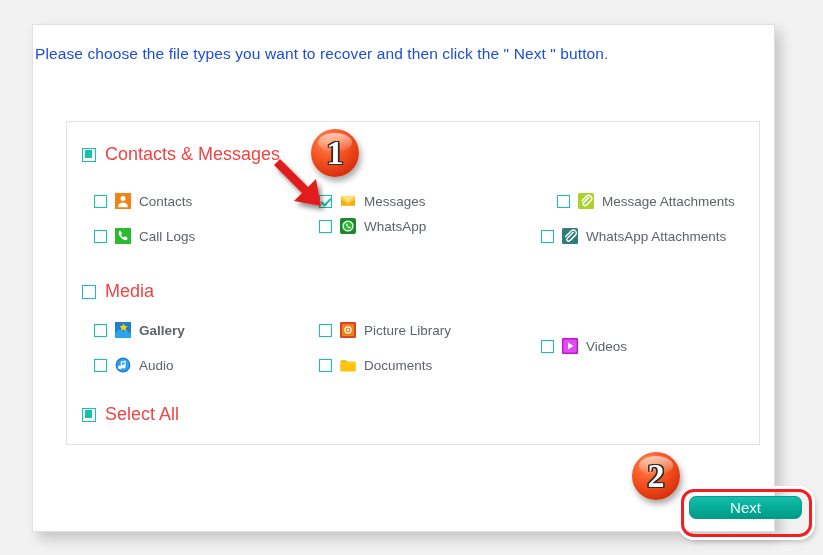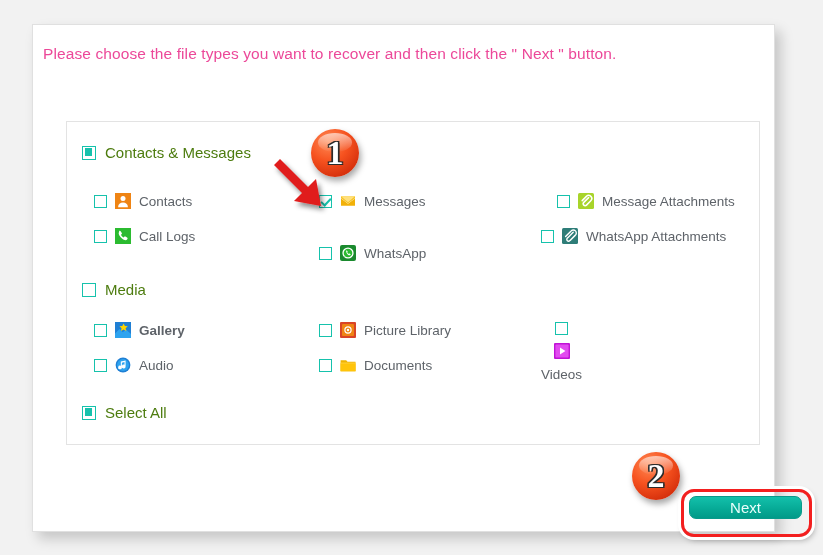--- a/index.html
+++ b/index.html
@@ -24,24 +24,24 @@
     height: 508px;
     background: #ffffff;
     border: 1px solid #e0e0e0;
     box-shadow: 6px 7px 12px rgba(0,0,0,0.18);
     box-sizing: border-box;
   }
 
   
   #instruction {
     position: absolute;
-    left: 10px;
+    left: 2px;
     top: 20px;
     font-size: 15.5px;
-    color: #ec4899;
+    color: #1d4ed8;
     letter-spacing: 0.1px;
     white-space: nowrap;
   }
 
   
   #options-panel {
     position: absolute;
     left: 33px;
     top: 96px;
     width: 694px;
@@ -52,22 +52,22 @@
   }
 
   .group-header {
     position: absolute;
     display: flex;
     align-items: center;
     gap: 9px;
     white-space: nowrap;
   }
   .group-header .g-label {
-    font-size: 15px;
-    color: #4d7c0f;
+    font-size: 18px;
+    color: #ef4444;
   }
 
   
   .cb {
     width: 13px;
     height: 13px;
     box-sizing: border-box;
     border: 1.6px solid #16c2ac;
     background: #ffffff;
     display: inline-block;
@@ -236,21 +236,21 @@
       <span class="cb"></span>
       <span class="ico">
         <svg width="16" height="16" viewBox="0 0 16 16">
           <rect x="0" y="0" width="16" height="16" fill="#2bbb30"></rect>
           <path d="M4.1 3.1c.6-.5 1.3-.3 1.7.3l1 1.5c.3.5.2 1-.2 1.3l-.7.6c.5 1.2 1.5 2.2 2.7 2.7l.6-.7c.4-.4.9-.5 1.3-.2l1.5 1c.6.4.8 1.1.3 1.7-1.3 1.5-3.2.9-5.3-.8-2.1-1.7-4.2-4.9-2.9-6.4z" fill="#ffffff"></path>
         </svg>
       </span>
       <span class="i-label">Call Logs</span>
     </div>
 
-    <div class="item" style="left:252px; top:123px;">
+    <div class="item" style="left:252px; top:96px;">
       <span class="cb"></span>
       <span class="ico">
         <svg width="16" height="16" viewBox="0 0 16 16">
           <rect x="0" y="0" width="16" height="16" rx="2" fill="#1a8a2e"></rect>
           <circle cx="8" cy="8" r="5.6" fill="#ffffff"></circle>
           <circle cx="8" cy="8" r="4.3" fill="#2bbb30"></circle>
           <path d="M6.3 5.6c.3-.2.6-.1.8.2l.5.8c.1.2.1.4-.1.6l-.3.3c.3.6.8 1.1 1.4 1.4l.3-.3c.2-.2.4-.2.6-.1l.8.5c.3.2.4.5.2.8-.6.8-1.7.5-2.8-.4S5.7 6.2 6.3 5.6z" fill="#ffffff"></path>
           <path d="M4.4 12.2 5.1 10l1.2.6z" fill="#2bbb30"></path>
         </svg>
       </span>
@@ -291,21 +291,21 @@
         <svg width="16" height="16" viewBox="0 0 16 16">
           <rect x="0" y="0" width="16" height="16" rx="1" fill="#d94426"></rect>
           <rect x="2" y="2" width="12" height="12" rx="1" fill="#ef8414"></rect>
           <circle cx="8" cy="8" r="3.1" fill="none" stroke="#ffffff" stroke-width="1.2"></circle>
           <circle cx="8" cy="8" r="1.2" fill="#ffffff"></circle>
         </svg>
       </span>
       <span class="i-label">Picture Library</span>
     </div>
 
-    <div class="item" style="left:474px; top:200px;flex-direction:column;">
+    <div class="item" style="left:474px; top:216px;">
       <span class="cb"></span>
       <span class="ico">
         <svg width="16" height="16" viewBox="0 0 16 16">
           <rect x="0" y="0" width="16" height="16" rx="1" fill="#c013d6"></rect>
           <rect x="1.4" y="1.4" width="13.2" height="13.2" rx="1" fill="#e24bf0"></rect>
           <path d="M6 4.6 11.4 8 6 11.4z" fill="#ffffff"></path>
         </svg>
       </span>
       <span class="i-label">Videos</span>
     </div>

